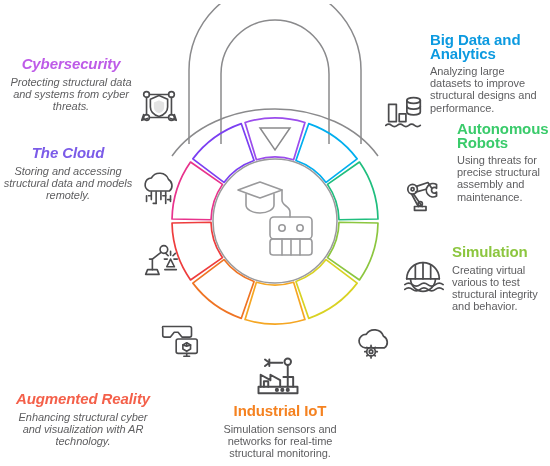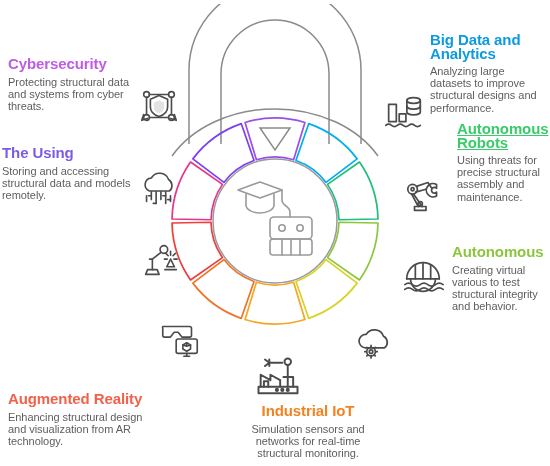--- a/index.html
+++ b/index.html
@@ -19,21 +19,21 @@
   
   .item{position:absolute;}
   .item .title{
     font-size:15px;font-weight:bold;line-height:13.5px;
     margin:0 0 5px 0;letter-spacing:-0.1px;
   }
   .item .desc{
     font-size:11px;line-height:12.2px;color:#5e5e60;margin:0;
     letter-spacing:-0.05px;
   }
-  .item.left{text-align:left;}
+  .item.left{text-align:center;font-style:italic;}
   .item.right{text-align:left;}
   .item.center{text-align:center;}
 
   .icon{position:absolute;width:46px;height:46px;color:#4b4b4d;}
   .icon svg{display:block;width:100%;height:100%;}
 
   
   #item-cyber     {left:8px;  top:57px;  width:126px;}
   #icon-cyber     {left:136px;top:82px;}
   #item-cloud     {left:2px;  top:146px; width:132px;}
@@ -47,21 +47,21 @@
   #item-bigdata   {left:430px;top:33px;  width:115px;}
   #icon-bigdata   {left:381px;top:88px;}
   #item-robots    {left:457px;top:122px; width:92px;}
   #icon-robots    {left:403px;top:172px;}
   #item-sim       {left:452px;top:245px; width:98px;}
   #icon-sim       {left:400px;top:252px;}
   #item-sysint    {left:396px;top:345px; width:154px;}
   #icon-sysint    {left:349px;top:321px;}
 
   
-  #item-iiot      {left:215px;top:404px; width:130px;margin-left:28px;}
+  #item-iiot      {left:215px;top:404px; width:130px;}
   #icon-iiot      {left:252px;top:352px;width:52px;height:52px;}
 </style>
 </head>
 <body>
 
 <div id="stage">
 
   <div id="center-graphic">
     <svg viewBox="0 0 266 350" width="266" height="350" xmlns="http://www.w3.org/2000/svg">
       <g fill="none" stroke="#8a8a8c" stroke-width="1.5">
@@ -112,21 +112,21 @@
       <circle cx="11" cy="13" r="3"></circle>
         <circle cx="37" cy="13" r="3"></circle>
       <circle cx="11" cy="37" r="3"></circle>
         <circle cx="37" cy="37" r="3"></circle>
       <path d="M14 13 H34 M14 37 H34 M11 16 V34 M37 16 V34"></path>
       <path d="M8 34 L6 40 L12 38 M40 34 L42 40 L36 38"></path>
     </svg>
   </div>
 
   <div class="item left" id="item-cloud">
-    <p class="title" style="color: rgb(123, 91, 232);">The Using</p>
+    <p class="title" style="color: rgb(123, 91, 232);">The Cloud</p>
     <p class="desc">Storing and accessing structural data and models remotely.</p>
   </div>
   <div class="icon" id="icon-cloud">
     <svg viewBox="0 0 48 48" fill="none" stroke="currentColor" stroke-width="1.7" stroke-linecap="round" stroke-linejoin="round">
       <path d="M14 25 A7 7 0 0 1 16 11.5 A10 10 0 0 1 34 13 A7.5 7.5 0 0 1 35 25 Z"></path>
       <path d="M16 26 V34 M21 26 V38 M26 26 V34 M31 26 V38"></path>
       <path d="M13 30 H16 M18 38 H21 M28 30 H31 M33 34 H36"></path>
       <path d="M11 30 V36 M36 30 V36"></path>
     </svg>
   </div>
@@ -138,21 +138,21 @@
       <path d="M10 33 H20 L22 38 H8 Z"></path>
       <path d="M15 22 H12"></path>
       <path d="M30 30 L34 22 L38 30 Z"></path>
       <path d="M28 33 H40"></path>
       <path d="M34 14 L34 18 M39 16 L36.5 18.5 M29 16 L31.5 18.5 M41 22 L37.5 22 M27.5 22 L30.5 22"></path>
     </svg>
   </div>
 
   <div class="item left" id="item-ar">
     <p class="title" style="color: rgb(244, 96, 74);">Augmented Reality</p>
-    <p class="desc">Enhancing structural design and visualization from AR technology.</p>
+    <p class="desc">Enhancing structural cyber and visualization with AR technology.</p>
   </div>
   <div class="icon" id="icon-ar">
     <svg viewBox="0 0 48 48" fill="none" stroke="currentColor" stroke-width="1.7" stroke-linecap="round" stroke-linejoin="round">
       <path d="M6 11 H34 A2 2 0 0 1 36 13 V20 A2 2 0 0 1 34 22 H26 L22 17 H18 L14 22 H8 A2 2 0 0 1 6 20 V13 A2 2 0 0 1 6 11"></path>
       <rect x="20" y="24" width="22" height="15" rx="2"></rect>
       <path d="M28 42 H34 M31 39 V42"></path>
       <path d="M31 28 L35 30.2 V34.5 L31 36.7 L27 34.5 V30.2 Z"></path>
       <path d="M31 28 V31.5 M31 31.5 L27 30.2 M31 31.5 L35 30.2"></path>
     </svg>
   </div>
@@ -185,38 +185,38 @@
       <ellipse cx="34" cy="13" rx="7" ry="3"></ellipse>
       <path d="M27 13 V25 A7 3 0 0 0 41 25 V13"></path>
       <path d="M27 19 A7 3 0 0 0 41 19"></path>
       <rect x="8" y="17" width="8" height="18"></rect>
       <rect x="19" y="27" width="7" height="8"></rect>
       <path d="M5 39 Q8 36.5 11 39 T17 39 T23 39 T29 39 T35 39 T41 39"></path>
     </svg>
   </div>
 
   <div class="item right" id="item-robots">
-    <p class="title" style="color: rgb(58, 203, 107); text-decoration: underline;">Autonomous Robots</p>
+    <p class="title" style="color: rgb(58, 203, 107);">Autonomous Robots</p>
     <p class="desc">Using threats for precise structural assembly and maintenance.</p>
   </div>
   <div class="icon" id="icon-robots">
     <svg viewBox="0 0 48 48" fill="none" stroke="currentColor" stroke-width="1.8" stroke-linecap="round" stroke-linejoin="round">
       <circle cx="10" cy="18" r="5"></circle>
       <circle cx="10" cy="18" r="1.6"></circle>
       <path d="M14 15 L26 11 L30 17"></path>
       <path d="M13 21 L24 18"></path>
       <path d="M35 13 A7 7 0 1 0 35 25 L35 21 A3 3 0 1 1 35 17 Z"></path>
       <path d="M9 23 L16 36 M11 23 L20 36"></path>
       <path d="M12 36 H24 V40 H12 Z"></path>
       <circle cx="18" cy="33" r="2.2"></circle>
     </svg>
   </div>
 
   <div class="item right" id="item-sim">
-    <p class="title" style="color: rgb(140, 198, 63);">Autonomous</p>
+    <p class="title" style="color: rgb(140, 198, 63);">Simulation</p>
     <p class="desc">Creating virtual various to test structural integrity and behavior.</p>
   </div>
   <div class="icon" id="icon-sim">
     <svg viewBox="0 0 48 48" fill="none" stroke="currentColor" stroke-width="1.8" stroke-linecap="round" stroke-linejoin="round">
       <path d="M7 28 A17 17 0 0 1 41 28"></path>
       <path d="M7 28 H41"></path>
       <path d="M16 13.5 V28 M24 11 V28 M32 13.5 V28"></path>
       <path d="M11 28 A13 13 0 0 0 37 28"></path>
       <path d="M5 34 Q9 31 13 34 T21 34 T29 34 T37 34 T45 34"></path>
       <path d="M5 39 Q9 36 13 39 T21 39 T29 39 T37 39 T45 39"></path>

